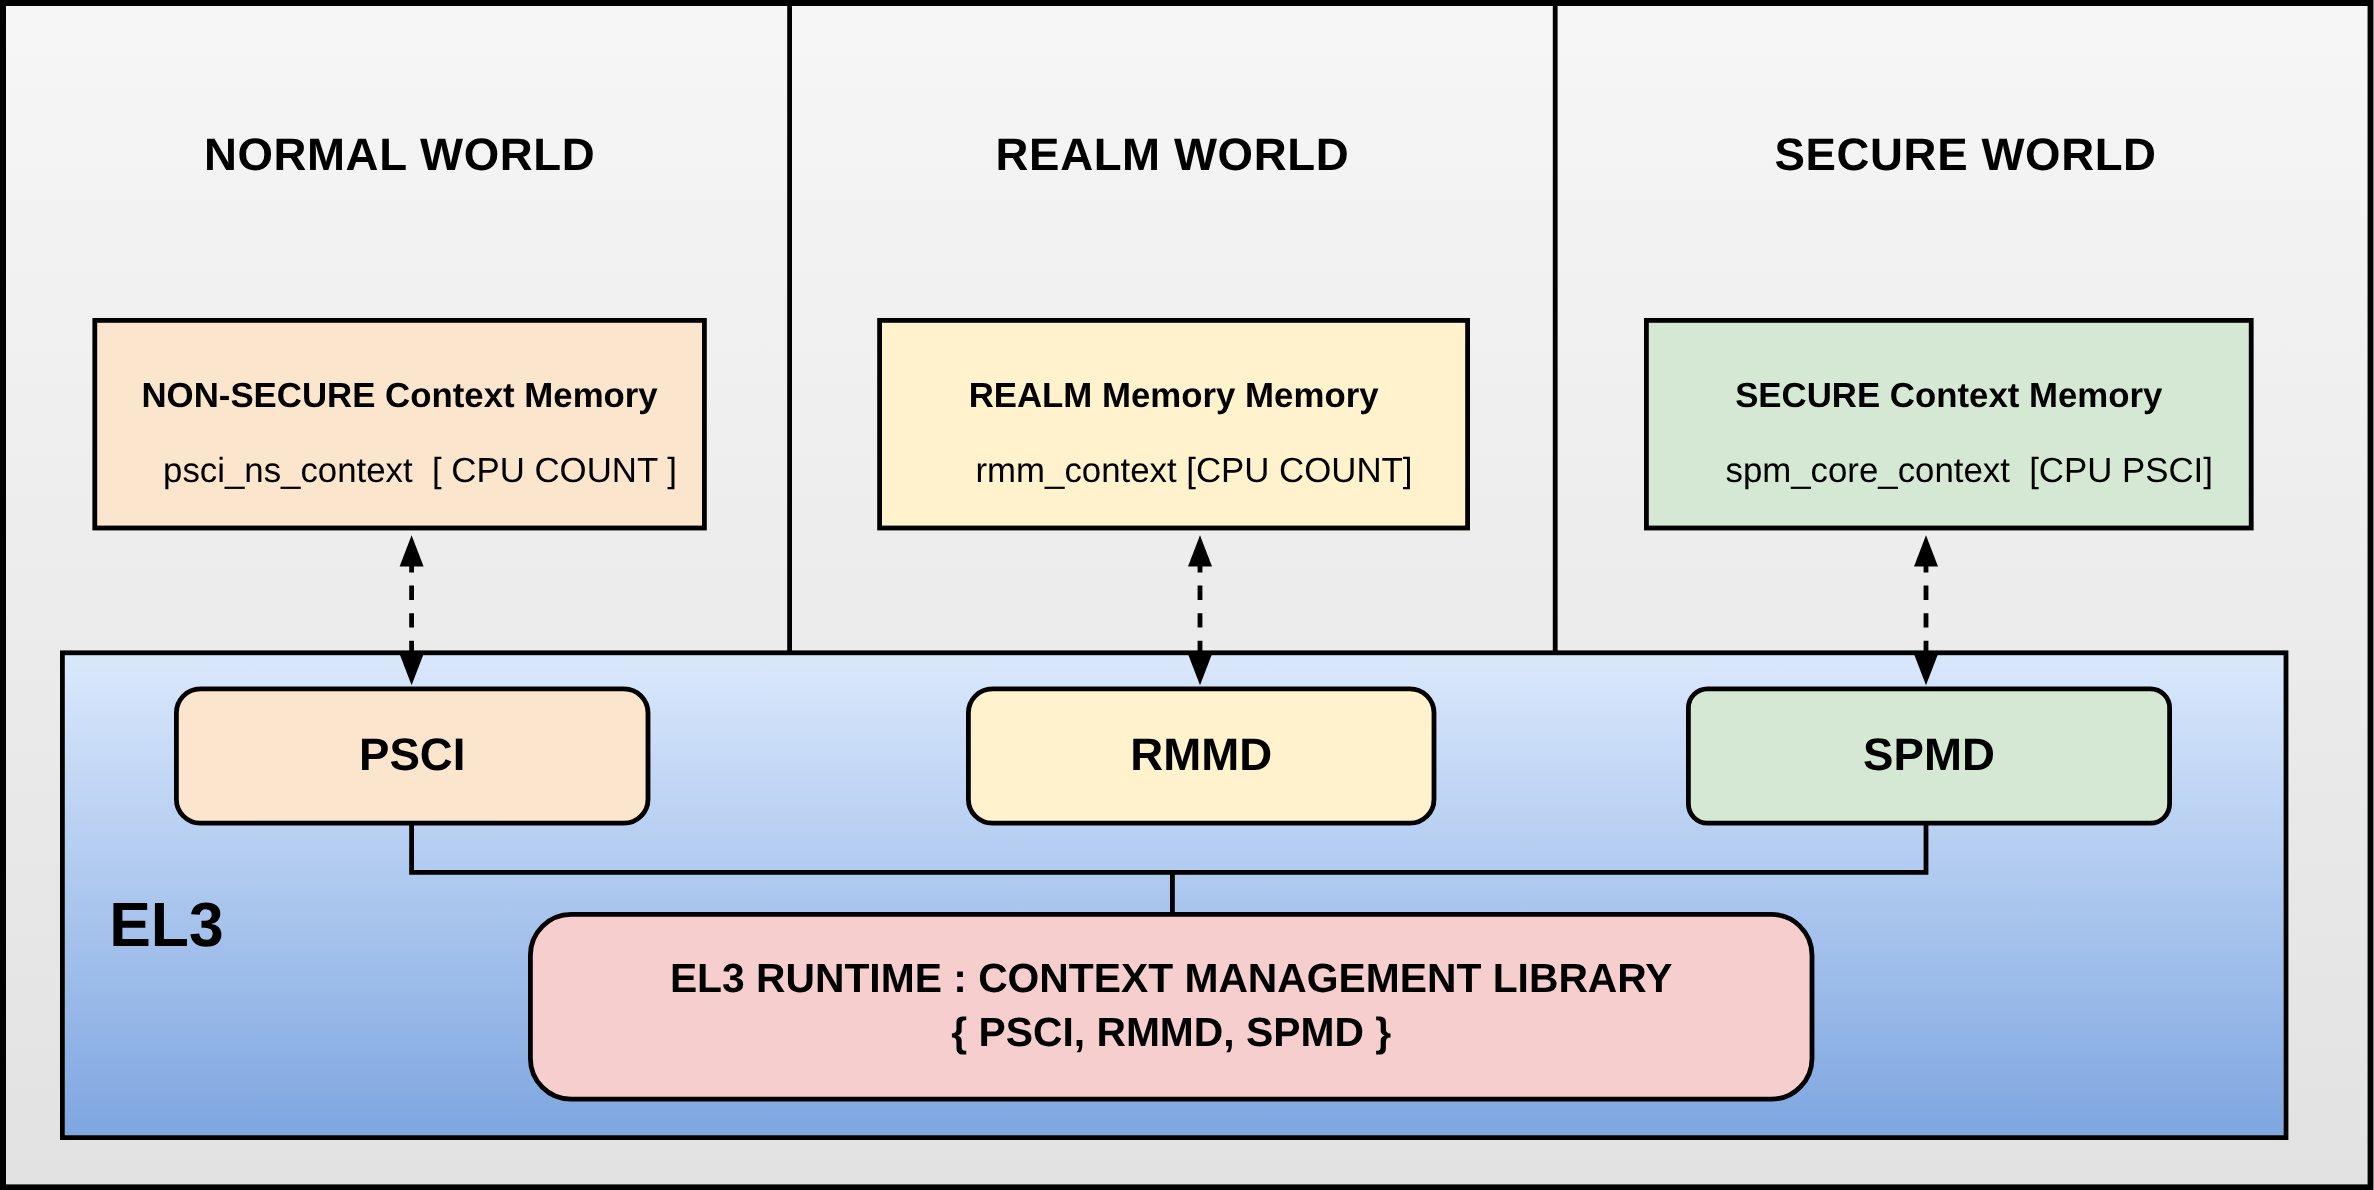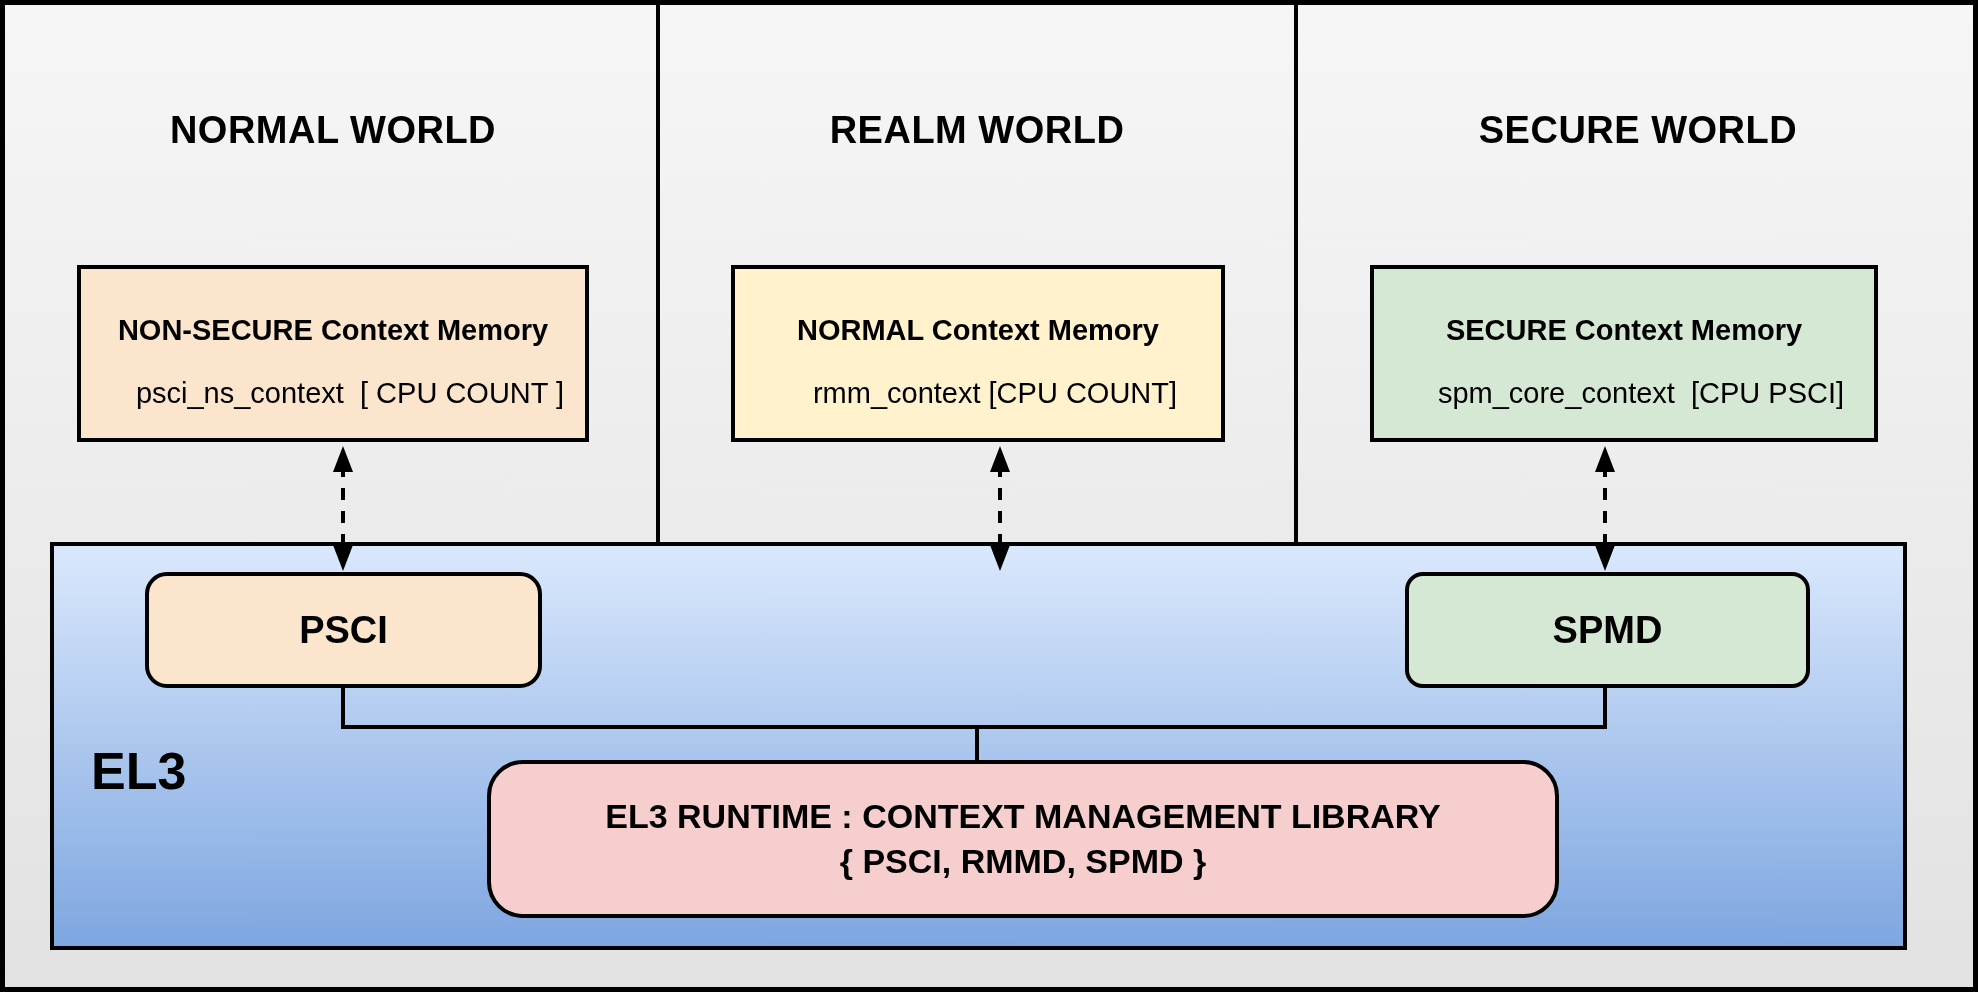--- a/index.html
+++ b/index.html
@@ -60,21 +60,21 @@
     font-size:38px; font-weight:bold;
   }
   #component-box-0 { left:140px;  width:397px; }
   #component-box-1 { left:800px;  width:392px; }
   #component-box-2 { left:1400px; width:405px;border-radius:18px; }
 
   .runtime-box {
     position:absolute; left:435px; top:755px; width:1072px; height:158px;
     box-sizing:border-box; border:4px solid #000; border-radius:36px; z-index:4;
     display:flex; flex-direction:column; align-items:center; justify-content:center;
-    font-size:34px; font-weight:bold; line-height:1.32; text-align:center;margin-left:47px;
+    font-size:34px; font-weight:bold; line-height:1.32; text-align:center;
   }
 </style>
 </head>
 <body>
 
 <div class="canvas">
 
   <div class="divider" id="divider-1"></div>
   <div class="divider" id="divider-2"></div>
 
@@ -105,29 +105,30 @@
       <path d="M338,681 L338,722 L1600,722 L1600,681"></path>
       <path d="M972,722 L972,758"></path>
     </g>
   </svg>
 
   <div class="memory-box" id="memory-box-0" style="background-color: rgb(252, 229, 205);">
     <div class="memory-title">NON-SECURE Context Memory</div>
     <div class="memory-subtitle">psci_ns_context  [ CPU COUNT ]</div>
   </div>
   <div class="memory-box" id="memory-box-1" style="background-color: rgb(255, 242, 204);">
-    <div class="memory-title">NORMAL Context Memory</div>
+    <div class="memory-title">REALM Memory Memory</div>
     <div class="memory-subtitle">rmm_context [CPU COUNT]</div>
   </div>
   <div class="memory-box" id="memory-box-2" style="background-color: rgb(213, 232, 212);">
     <div class="memory-title">SECURE Context Memory</div>
     <div class="memory-subtitle">spm_core_context  [CPU PSCI]</div>
   </div>
 
   <div class="component-box" id="component-box-0" style="background-color: rgb(252, 229, 205);">PSCI</div>
+  <div class="component-box" id="component-box-1" style="background-color: rgb(255, 242, 204);">RMMD</div>
   <div class="component-box" id="component-box-2" style="background-color: rgb(213, 232, 212);">SPMD</div>
 
   <div class="runtime-box" style="background-color: rgb(246, 206, 206);">
     <div>EL3 RUNTIME : CONTEXT MANAGEMENT LIBRARY</div>
     <div>{ PSCI, RMMD, SPMD }</div>
   </div>
 
 </div>
 
 </body></html>

